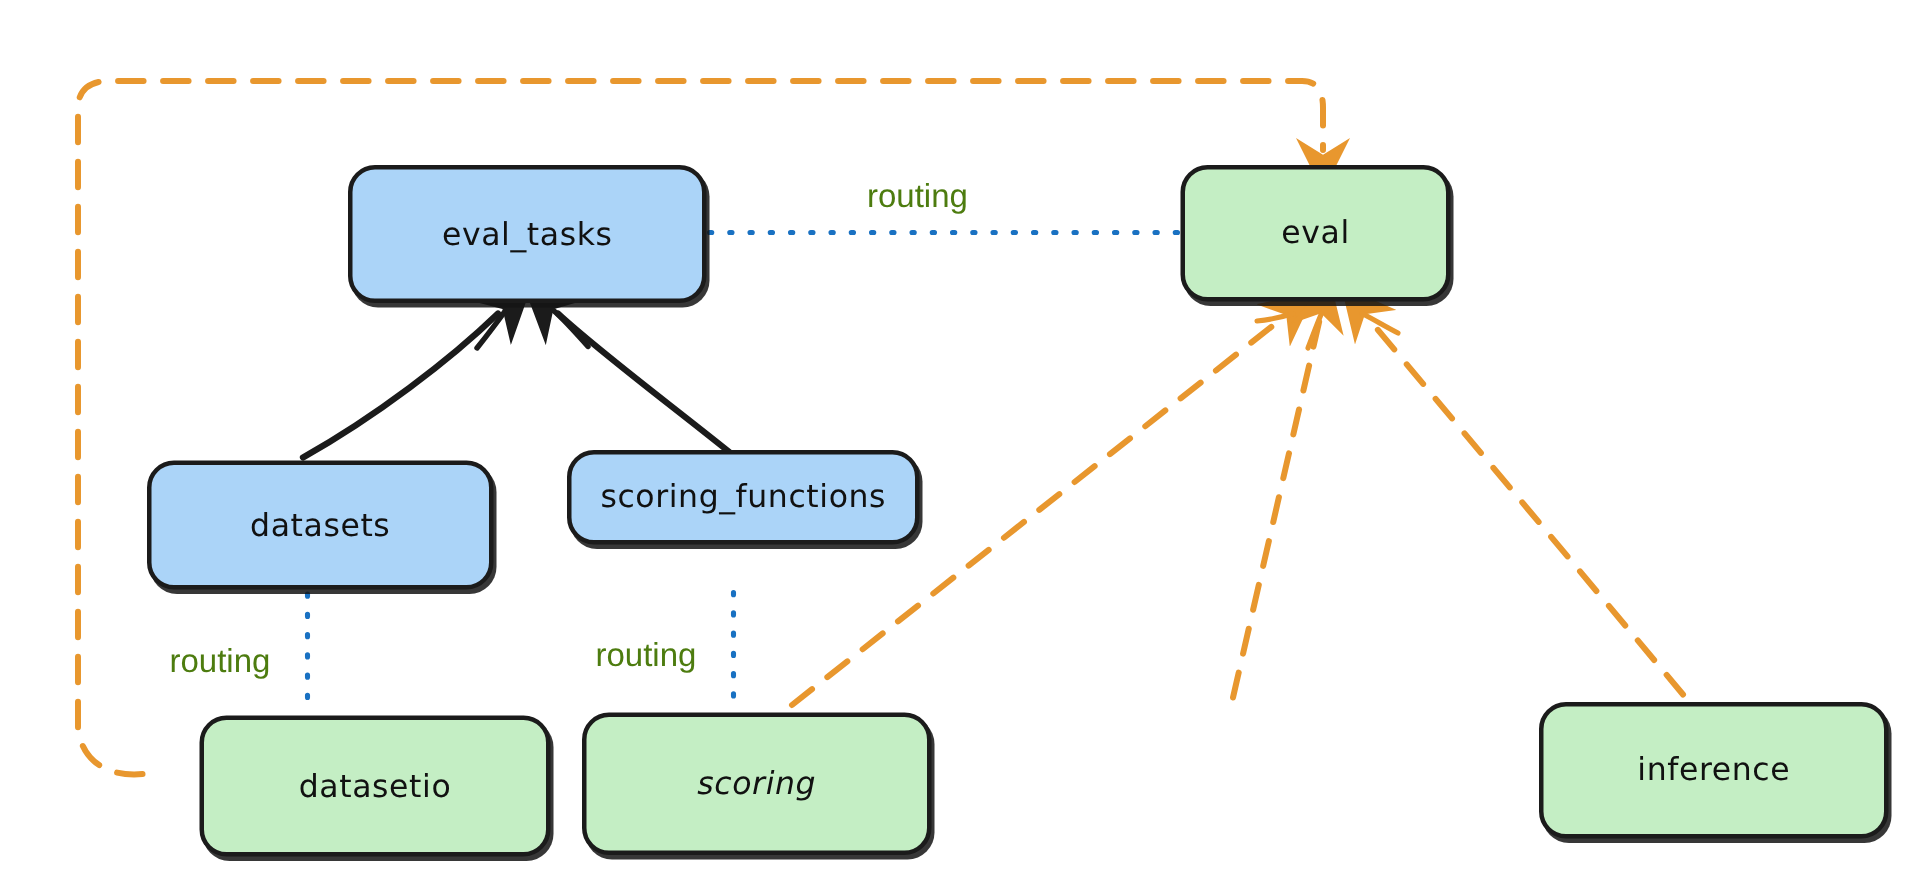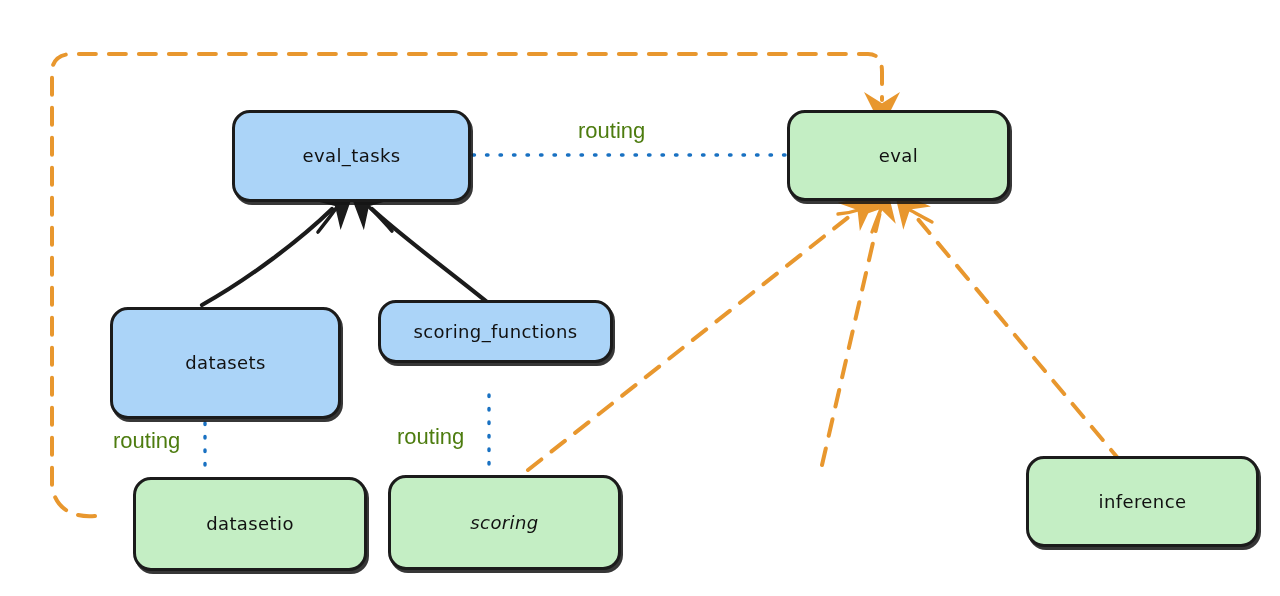--- a/index.html
+++ b/index.html
@@ -29,21 +29,21 @@
   }
   .node {
     position: absolute;
     box-sizing: border-box;
     display: flex;
     align-items: center;
     justify-content: center;
     border: 3px solid #1b1b1b;
     border-radius: 18px;
     font-family: "DejaVu Sans", sans-serif;
-    font-size: 18px;
+    font-size: 21px;
     letter-spacing: 0.4px;
     color: #111111;
     text-align: center;
     box-shadow: 2px 3px 0 rgba(20,20,20,0.85);
     user-select: none;
   }
   .node-api {
     background: #abd4f8;
   }
   .node-provider {
@@ -117,42 +117,42 @@
     <g>
       <path d="M1122,463 L912,212" fill="none" stroke="#e8972e" stroke-width="4" stroke-linecap="round" stroke-dasharray="17 13" marker-end="url(#arrow-orange)"></path>
       <path d="M932,222 C924,218 916,213 908,209" fill="none" stroke="#e8972e" stroke-width="3.4" stroke-linecap="round"></path>
     </g>
   </svg>
 
   <div class="node node-api" style="left:232px; top:110px; width:239px; height:92px;">
     <span class="node-label">eval_tasks</span>
   </div>
 
-  <div class="node node-provider" style="left:787px; top:110px; width:223px; height:91px;">
+  <div class="node node-provider" style="left:787px; top:110px; width:180px; height:91px;">
     <span class="node-label">eval</span>
   </div>
 
-  <div class="node node-api" style="left:98px; top:307px; width:231px; height:112px;margin-left:12px;">
+  <div class="node node-api" style="left:98px; top:307px; width:231px; height:86px;">
     <span class="node-label">datasets</span>
   </div>
 
   <div class="node node-api" style="left:378px; top:300px; width:235px; height:63px;">
     <span class="node-label">scoring_functions</span>
   </div>
 
   <div class="node node-provider" style="left:97px; top:477px; width:234px; height:94px;margin-left:36px;">
     <span class="node-label">datasetio</span>
   </div>
 
   <div class="node node-provider" style="left:388px; top:475px; width:233px; height:95px;font-style:italic;">
     <span class="node-label">scoring</span>
   </div>
 
 
-  <div class="node node-provider" style="left:1026px; top:456px; width:233px; height:91px;">
+  <div class="node node-provider" style="left:1026px; top:468px; width:233px; height:91px;">
     <span class="node-label">inference</span>
   </div>
 
   <div class="edge-label" style="left:578px; top:118px;">routing</div>
 
   <div class="edge-label" style="left:113px; top:428px;">routing</div>
 
   <div class="edge-label" style="left:397px; top:424px;">routing</div>
 
 </div>

